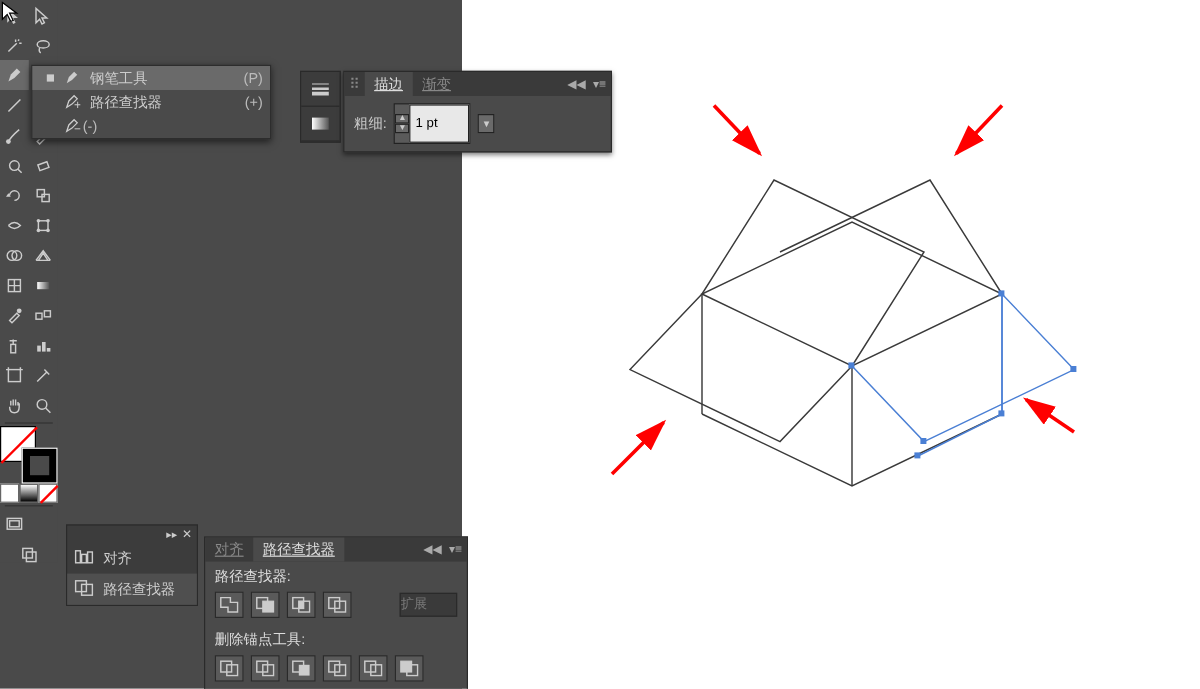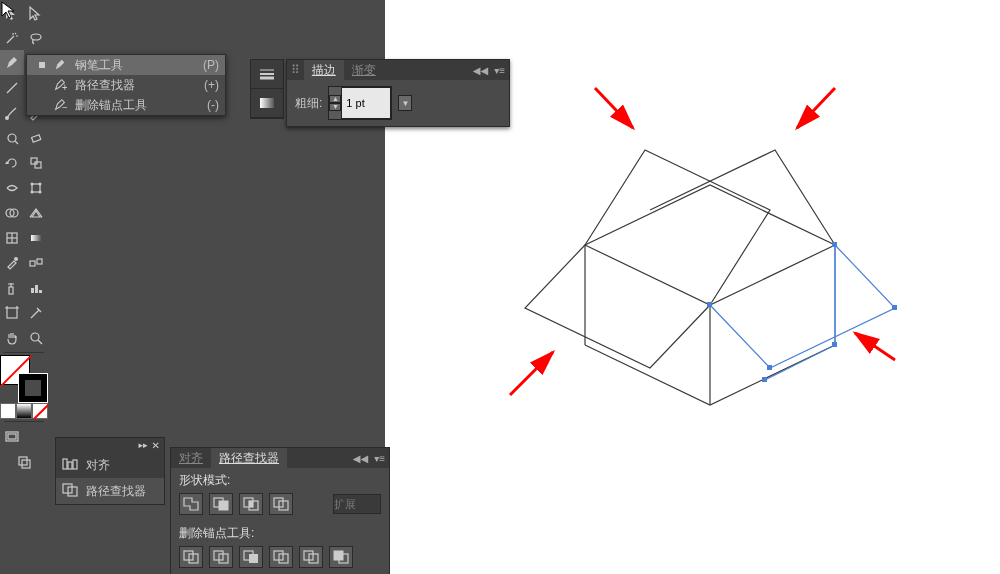--- a/index.html
+++ b/index.html
@@ -363,21 +363,20 @@
     <span class="fly-sc">(+)</span>
   </div>
   <div class="fly-row">
     <span class="fly-ico"></span>
     <span class="fly-ico">
         <svg width="14" height="14" viewBox="0 0 16 16">
           <path class="icon-stroke" d="M3 13 L5 7 L10 2 L13 5 L8 10 Z"></path>
           <text x="10" y="15" font-size="8" fill="#ccc">−</text>
         </svg>
       </span>
-    <span class="fly-lab">删除锚点工具</span>
     <span class="fly-sc">(-)</span>
   </div>
 </div>
 
 <div class="mini-dock">
   <div class="mbtn">
       <svg width="16" height="12" viewBox="0 0 16 12">
         <line x1="1" y1="2" x2="15" y2="2" stroke="#ccc" stroke-width="1"></line>
         <line x1="1" y1="6" x2="15" y2="6" stroke="#ccc" stroke-width="2"></line>
         <line x1="1" y1="10" x2="15" y2="10" stroke="#ccc" stroke-width="3"></line>
@@ -441,21 +440,21 @@
 <div class="pf-panel">
   <div class="tabbar">
     <div class="tab">对齐</div>
     <div class="tab act">路径查找器</div>
     <div class="spacer"></div>
     <div class="pnl-ctrl">
       <span>◀◀</span>
       <span>▾≡</span>
     </div>
   </div>
-  <div class="section-lab">形状模式:</div>
+  <div class="section-lab">路径查找器:</div>
   <div class="pf-icons">
     <div class="pf-btn">
         <svg width="16" height="14" viewBox="0 0 16 14">
           <path class="icon-stroke" d="M1 1 H9 V5 H15 V13 H7 V9 H1 Z"></path>
         </svg>
       </div>
     <div class="pf-btn">
         <svg width="16" height="14" viewBox="0 0 16 14">
           <rect x="1" y="1" width="9" height="9" class="icon-stroke"></rect>
           <rect x="6" y="4" width="9" height="9" class="icon-fill" fill="#4a4a4a" stroke="#ccc"></rect>

